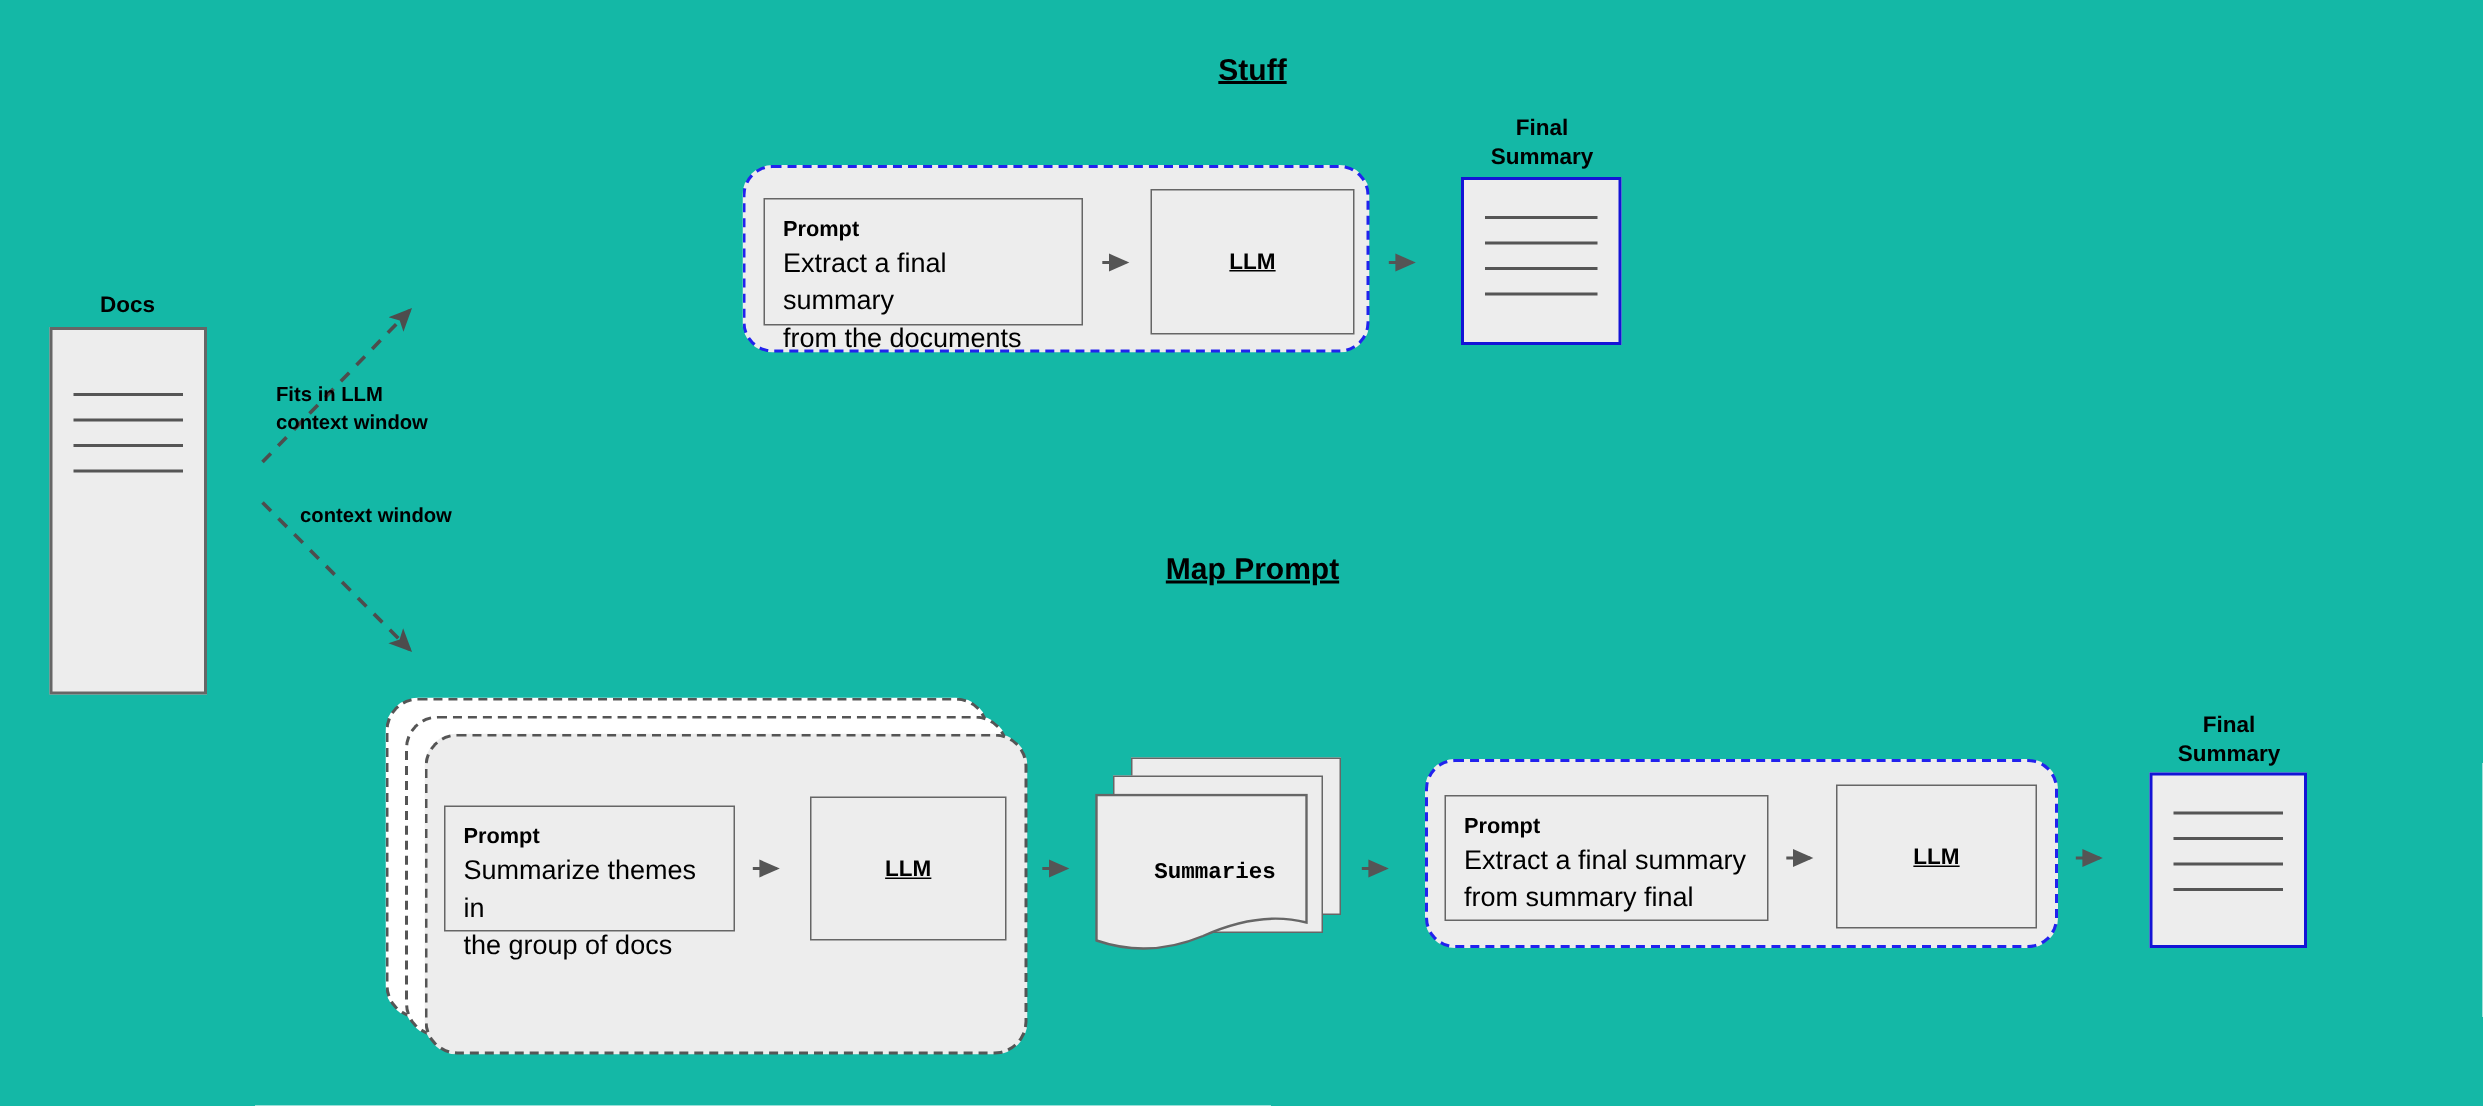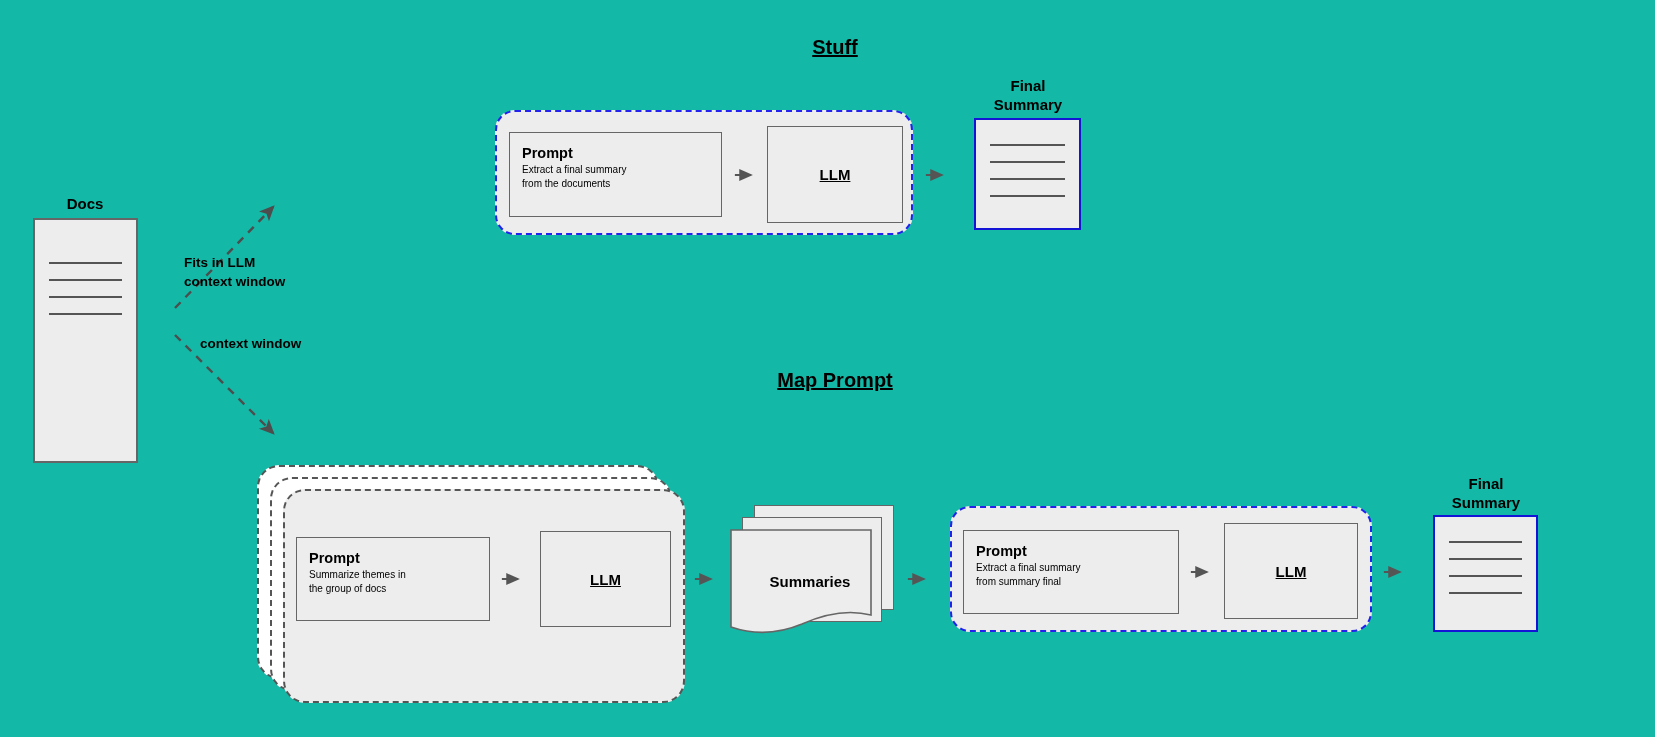--- a/index.html
+++ b/index.html
@@ -69,21 +69,21 @@
   }
   .prompt-box {
     padding: 10px 12px 0 12px;
   }
   .prompt-title {
     font-weight: bold;
     font-size: 14.5px;
     line-height: 1.38;
   }
   .prompt-body {
-    font-size: 10px;
+    font-size: 18px;
     line-height: 1.38;
   }
   .llm-box {
     display: flex;
     align-items: center;
     justify-content: center;
     font-weight: bold;
     font-size: 15px;
     text-decoration: underline;
   }
@@ -110,20 +110,21 @@
     box-sizing: border-box;
     background: #ededed;
     border: 1.5px solid #666666;
   }
   .sum-label {
     position: absolute;
     width: 100%;
     text-align: center;
     font-weight: bold;
     font-size: 15px;
+    font-family: Liberation Mono, monospace;
   }
 
   
   .arrow-small {
     width: 30px;
     height: 16px;
   }
   
   .diag-arrow { overflow: visible; }
 </style>

